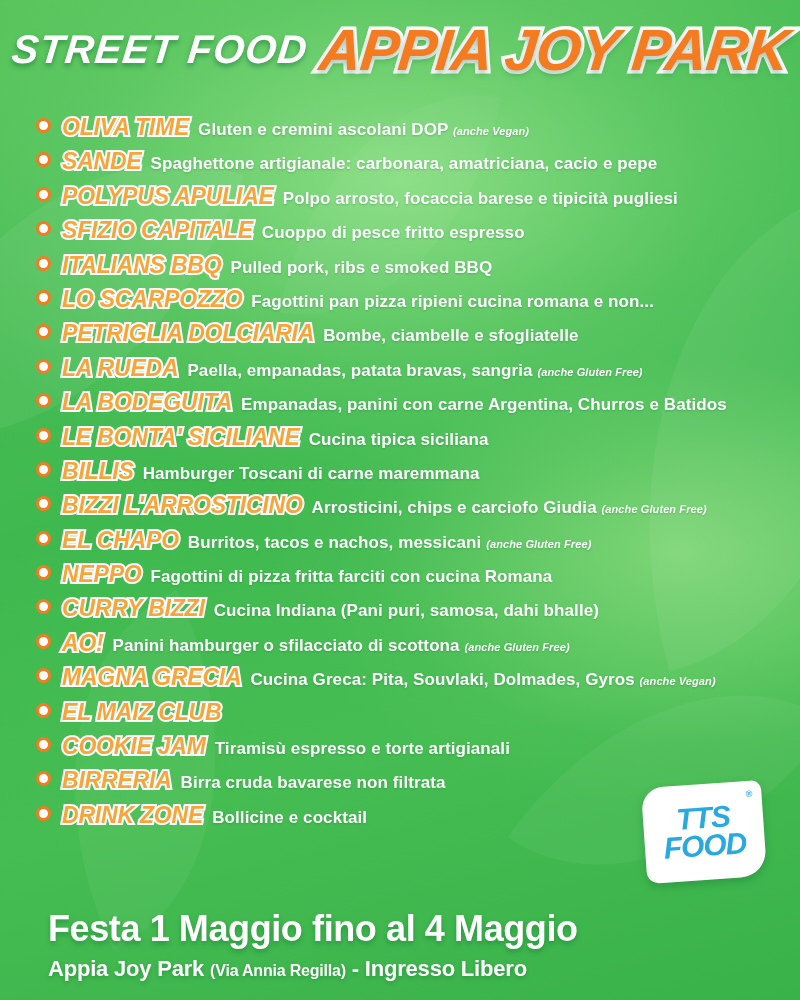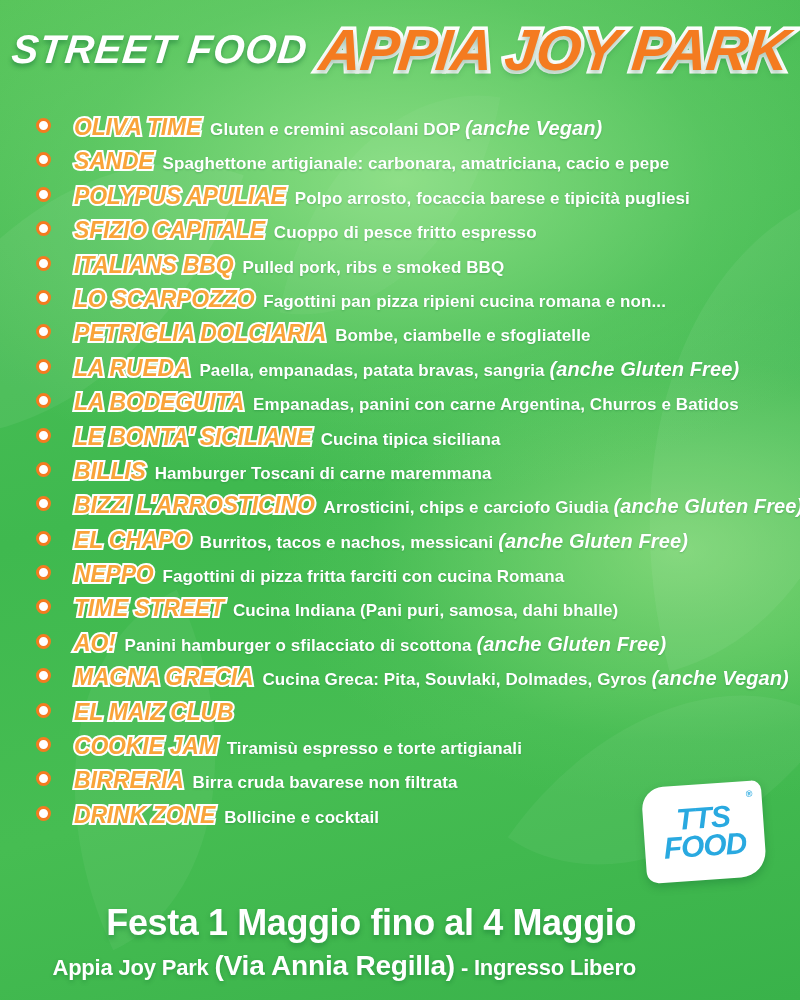--- a/index.html
+++ b/index.html
@@ -105,34 +105,33 @@
     flex: 0 0 auto;
     font-size: 23px;
     font-weight: 800;
     font-style: italic;
     color: #f9a43a;
     -webkit-text-stroke: 4px #ffffff;
     paint-order: stroke fill;
     letter-spacing: -0.2px;
     margin-right: 9px;
     font-family: "Liberation Sans", sans-serif;
-    margin-left: 12px;
   }
   .desc {
     flex: 0 0 auto;
     font-size: 17px;
     font-weight: 600;
     color: #ffffff;
     letter-spacing: 0.1px;
     text-shadow: 0 1px 2px rgba(0,90,40,0.25);
   }
   .desc .note {
     font-style: italic;
     font-weight: 800;
-    font-size: 20px;
+    font-size: 11px;
   }
 
   
   .logo {
     position: absolute;
     right: 36px;
     top: 784px;
     width: 120px;
     height: 96px;
     background: #ffffff;
@@ -164,42 +163,43 @@
     font-weight: 700;
     font-style: normal;
   }
 
   
   .footer {
     position: absolute;
     left: 0;
     bottom: 18px;
     width: 636px;
-    text-align: right;
+    text-align: left;
+    padding-left: 48px;
   }
   .footer-line1 {
     font-size: 36px;
     font-weight: 800;
     color: #ffffff;
     letter-spacing: -0.4px;
     text-shadow: 0 3px 5px rgba(0,90,40,0.35);
     margin-bottom: 6px;
     font-family: "Liberation Sans", sans-serif;
   }
   .footer-line2 {
     font-size: 22px;
     font-weight: 700;
     color: #ffffff;
     letter-spacing: -0.2px;
     text-shadow: 0 2px 4px rgba(0,90,40,0.3);
     font-family: "Liberation Sans", sans-serif;
   }
   .footer-line2 .sub {
     font-weight: 600;
-    font-size: 28px;
+    font-size: 16px;
   }
 </style>
 </head>
 <body>
 
 <div class="poster">
 
   <div class="leaf l1"></div>
   <div class="leaf l2"></div>
   <div class="leaf l3"></div>
@@ -276,21 +276,21 @@
         <span class="name">EL CHAPO</span>
         <span class="desc"><span>Burritos, tacos e nachos, messicani </span><span class="note">(anche Gluten Free)</span></span>
       </div>
       <div class="item">
         <span class="bullet"></span>
         <span class="name">NEPPO</span>
         <span class="desc"><span>Fagottini di pizza fritta farciti con cucina Romana</span></span>
       </div>
       <div class="item">
         <span class="bullet"></span>
-        <span class="name">TIME STREET</span>
+        <span class="name">CURRY BIZZI</span>
         <span class="desc"><span>Cucina Indiana (Pani puri, samosa, dahi bhalle)</span></span>
       </div>
       <div class="item">
         <span class="bullet"></span>
         <span class="name">AO!</span>
         <span class="desc"><span>Panini hamburger o sfilacciato di scottona </span><span class="note">(anche Gluten Free)</span></span>
       </div>
       <div class="item">
         <span class="bullet"></span>
         <span class="name">MAGNA GRECIA</span>

